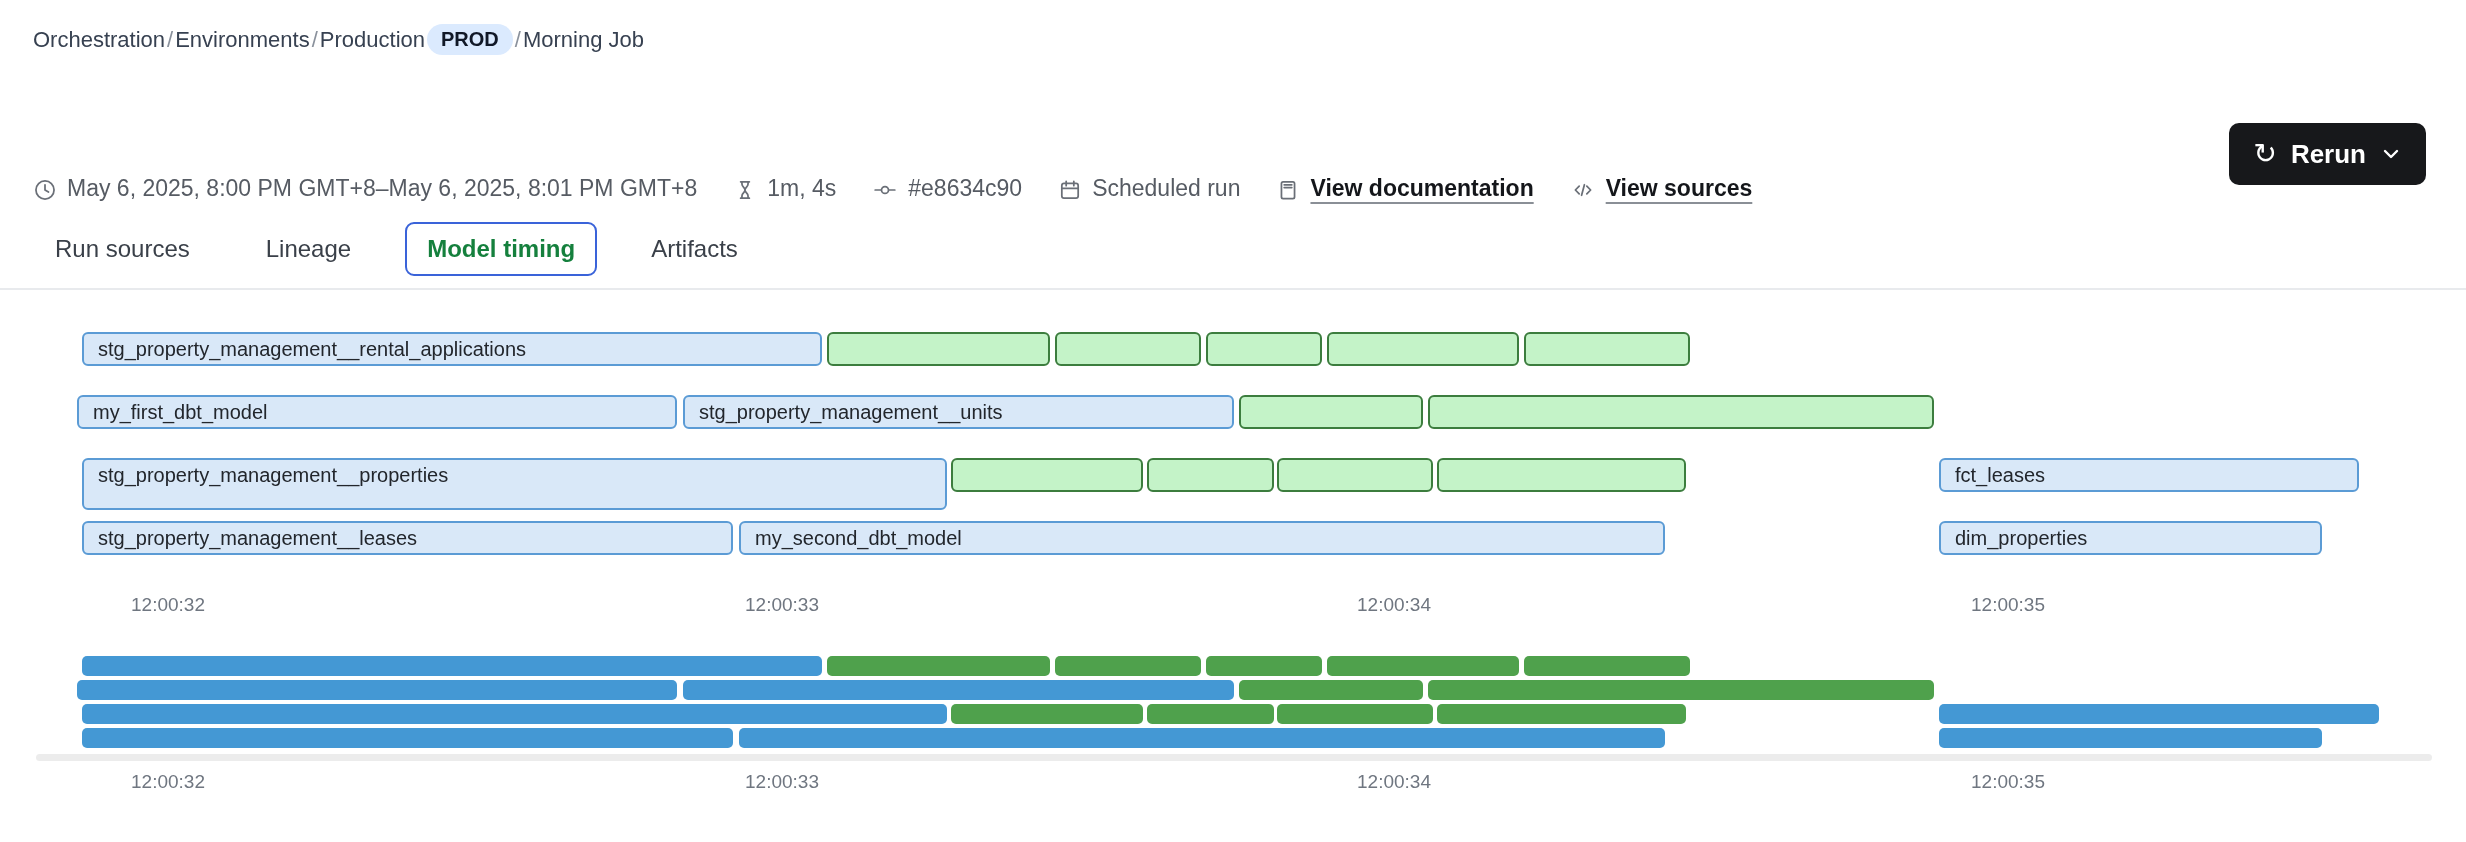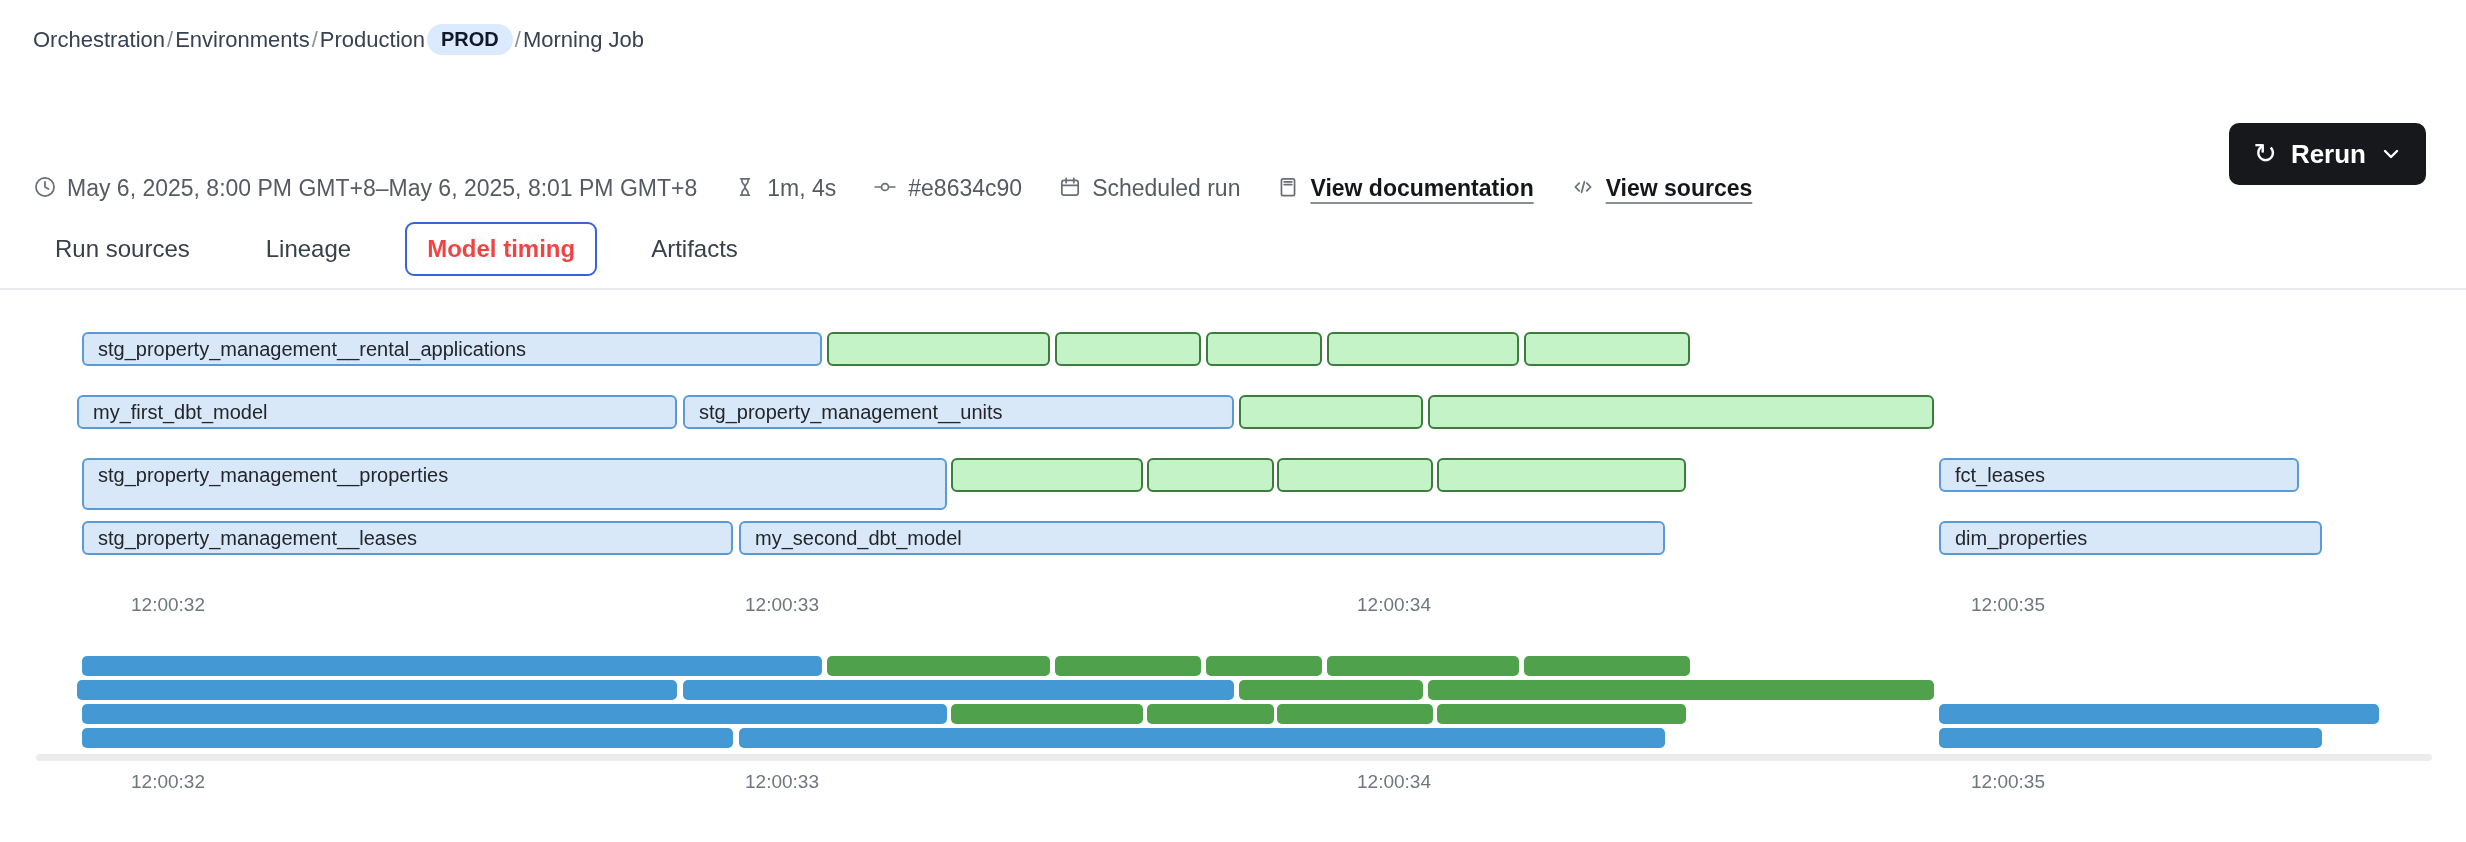--- a/index.html
+++ b/index.html
@@ -17,28 +17,28 @@
   .header-row{position:absolute;left:33px;top:88px;display:flex;align-items:center;gap:30px;}
   .run-title{font-size:40px;font-weight:700;color:#14161a;margin:0;letter-spacing:-0.5px;}
   .status-badge{display:flex;align-items:center;gap:11px;background:#c1f3c9;border-radius:12px;padding:10px 22px 10px 13px;font-size:23px;font-weight:700;color:#10241a;}
   .check-circle{width:27px;height:27px;border-radius:50%;background:#36bd5d;color:#fff;font-size:15px;display:flex;align-items:center;justify-content:center;font-weight:700;}
 
   .rerun-btn{position:absolute;right:40px;top:123px;height:62px;display:flex;align-items:center;gap:14px;background:#17181b;color:#fff;border:none;border-radius:10px;padding:0 24px;font-size:26px;font-weight:700;font-family:"Liberation Sans",sans-serif;cursor:pointer;}
   .rerun-icon{font-family:"DejaVu Sans",sans-serif;font-size:28px;font-weight:400;line-height:1;}
 
   
   .meta-row{position:absolute;left:33px;top:168px;display:flex;align-items:center;gap:36px;height:40px;}
-  .meta-item{display:flex;align-items:flex-start;gap:10px;font-size:23px;color:#565b63;white-space:nowrap;}
+  .meta-item{display:flex;align-items:flex-end;gap:10px;font-size:23px;color:#565b63;white-space:nowrap;}
   .meta-item svg{stroke:#6a6f77;fill:none;stroke-width:1.6;stroke-linecap:round;stroke-linejoin:round;}
   .meta-link{color:#14161a;font-weight:700;text-decoration:underline;text-decoration-color:#8a8f96;text-decoration-thickness:2px;text-underline-offset:6px;cursor:pointer;}
 
   
   .tabs{position:absolute;left:33px;top:222px;display:flex;align-items:center;gap:32px;}
   .tab{font-size:24px;color:#3a4049;padding:11px 20px;border:2.5px solid transparent;border-radius:9px;cursor:pointer;white-space:nowrap;}
-  .tab.selected{color:#ef4444;font-weight:700;border-color:#3a63d9;}
+  .tab.selected{color:#15803d;font-weight:700;border-color:#3a63d9;}
   .divider{position:absolute;left:0;right:0;top:288px;height:2px;background:#e8eaed;}
 
   
   .gantt-main{position:absolute;left:0;top:332px;width:2466px;height:260px;}
   .gbar{position:absolute;height:34px;box-sizing:border-box;border-radius:6px;overflow:hidden;}
   .gbar.model{background:var(--model-fill,#d9e8f8);border:2px solid var(--model-border,#5b9bd5);}
   .gbar.other{background:var(--other-fill,#c4f3c8);border:2px solid var(--other-border,#3c7d3e);}
   .gbar span{display:block;font-size:20px;color:#22262c;padding:0 4px 0 14px;line-height:30px;white-space:nowrap;}
 
   
@@ -148,21 +148,21 @@
       </div>
       <div class="gbar other" style="left: 1239px; width: 184px; top: 63px; height: 34px;"></div>
       <div class="gbar other" style="left: 1428px; width: 506px; top: 63px; height: 34px;"></div>
       <div class="gbar model" style="left: 82px; width: 865px; top: 126px; height: 52px;">
         <span>stg_property_management__properties</span>
       </div>
       <div class="gbar other" style="left: 951px; width: 192px; top: 126px; height: 34px;"></div>
       <div class="gbar other" style="left: 1147px; width: 127px; top: 126px; height: 34px;"></div>
       <div class="gbar other" style="left: 1277px; width: 156px; top: 126px; height: 34px;"></div>
       <div class="gbar other" style="left: 1437px; width: 249px; top: 126px; height: 34px;"></div>
-      <div class="gbar model" style="left: 1939px; width: 360px; top: 126px; height: 34px;">
+      <div class="gbar model" style="left: 1939px; width: 420px; top: 126px; height: 34px;">
         <span>fct_leases</span>
       </div>
       <div class="gbar model" style="left: 82px; width: 651px; top: 189px; height: 34px;">
         <span>stg_property_management__leases</span>
       </div>
       <div class="gbar model" style="left: 739px; width: 926px; top: 189px; height: 34px;">
         <span>my_second_dbt_model</span>
       </div>
       <div class="gbar model" style="left: 1939px; width: 383px; top: 189px; height: 34px;">
         <span>dim_properties</span>

